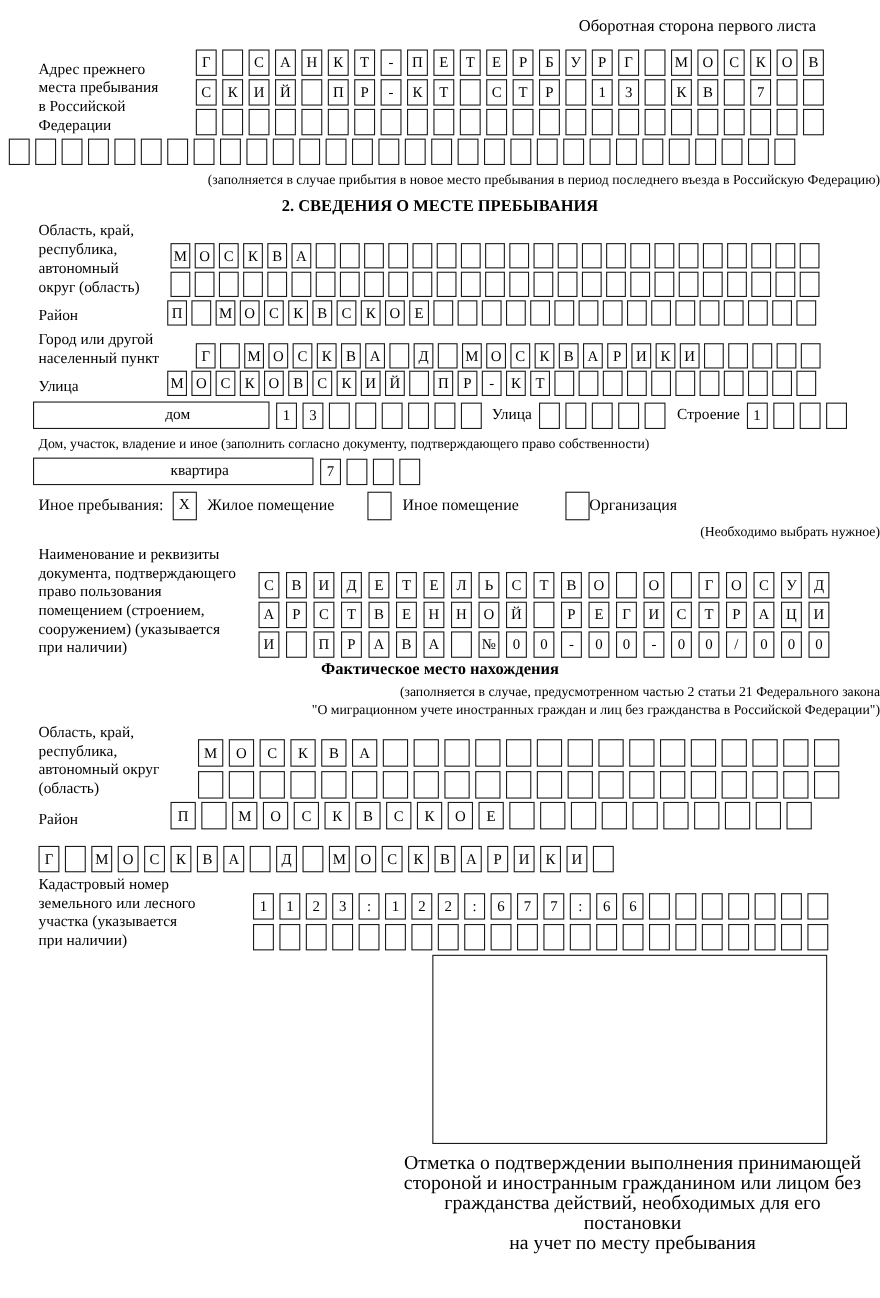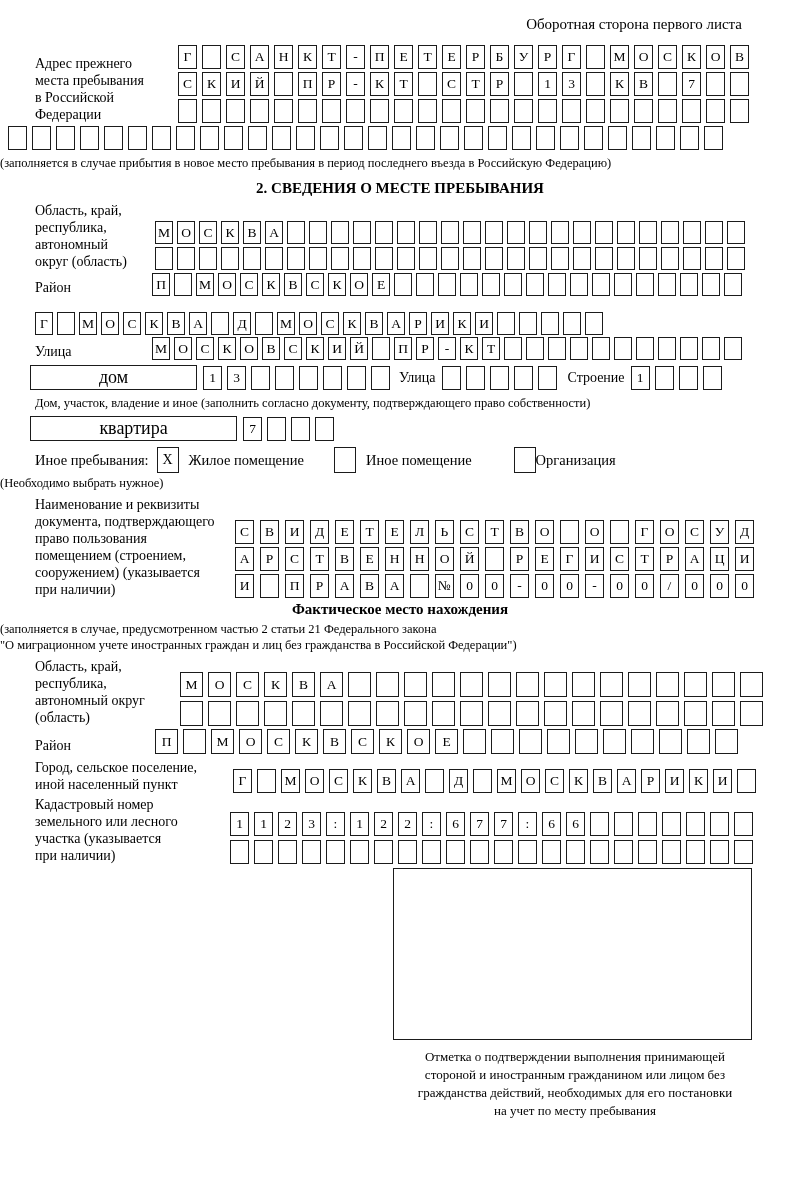--- a/index.html
+++ b/index.html
@@ -9,29 +9,29 @@
   .field{display:flex;align-items:flex-end;}
   .lbl{font-size:14px;line-height:17px;white-space:pre-line;flex:0 0 auto;}
   .rows{display:flex;flex-direction:column;gap:3px;}
   .cells{display:flex;gap:5px;}
   .cell{flex:0 0 auto;width:17px;height:22px;border:1.5px solid #1b1b1b;
         display:flex;align-items:center;justify-content:center;font-size:13.5px;line-height:1;}
   .cells.sm{gap:4px}.cells.sm .cell{width:16px;height:21px;}
   .cells.md{gap:6px}
   .cells.lg{gap:5px}.cells.lg .cell{width:21px;height:23px;}
   .widebox{border:1.5px solid #1b1b1b;height:23px;display:flex;align-items:center;
-        justify-content:center;font-size:18px;flex:0 0 auto;}
+        justify-content:center;font-size:14px;flex:0 0 auto;padding-left:48px;}
   .note{font-size:12.5px;line-height:16px;}
-  .center{text-align:left;}
+  .center{text-align:right;}
   .title{font-weight:bold;font-size:15px;text-align:center;line-height:18px;}
   .chkrow{display:flex;align-items:center;font-size:14.5px;}
   .checkbox{width:20px;height:24px;border:1.5px solid #1b1b1b;display:flex;
         align-items:center;justify-content:center;font-size:14px;flex:0 0 auto;}
   .stamp{border:1.6px solid #1b1b1b;width:357px;height:170px;margin-left:393px;}
-  .stampnote{margin-left:365px;width:420px;text-align:center;font-size:13px;
+  .stampnote{margin-left:365px;width:420px;text-align:center;font-size:18px;
         line-height:18px;white-space:pre-line;}
 </style>
 </head>
 <body>
 
 <div class="page">
 
   <div class="hdr">Оборотная сторона первого листа</div>
 
   <div class="field" style="margin:12px 0 0 35px">
@@ -250,20 +250,22 @@
         <span class="cell"></span>
         <span class="cell"></span>
         <span class="cell"></span>
         <span class="cell"></span>
         <span class="cell"></span>
         <span class="cell"></span>
       </div>
   </div>
 
   <div class="field" style="margin:3px 0 0 35px;min-height:36px">
+    <div class="lbl" style="width:143px">Город или другой
+населенный пункт</div>
     <div class="cells sm">
         <span class="cell">Г</span>
         <span class="cell"></span>
         <span class="cell">М</span>
         <span class="cell">О</span>
         <span class="cell">С</span>
         <span class="cell">К</span>
         <span class="cell">В</span>
         <span class="cell">А</span>
         <span class="cell"></span>
@@ -531,22 +533,20 @@
         <span class="cell"></span>
         <span class="cell"></span>
         <span class="cell"></span>
         <span class="cell"></span>
         <span class="cell"></span>
         <span class="cell"></span>
       </div>
   </div>
 
   <div class="field" style="margin:3px 0 0 35px;min-height:36px">
-    <div class="lbl" style="width:198px">Город, сельское поселение,
-иной населенный пункт</div>
     <div class="cells">
         <span class="cell">Г</span>
         <span class="cell"></span>
         <span class="cell">М</span>
         <span class="cell">О</span>
         <span class="cell">С</span>
         <span class="cell">К</span>
         <span class="cell">В</span>
         <span class="cell">А</span>
         <span class="cell"></span>

